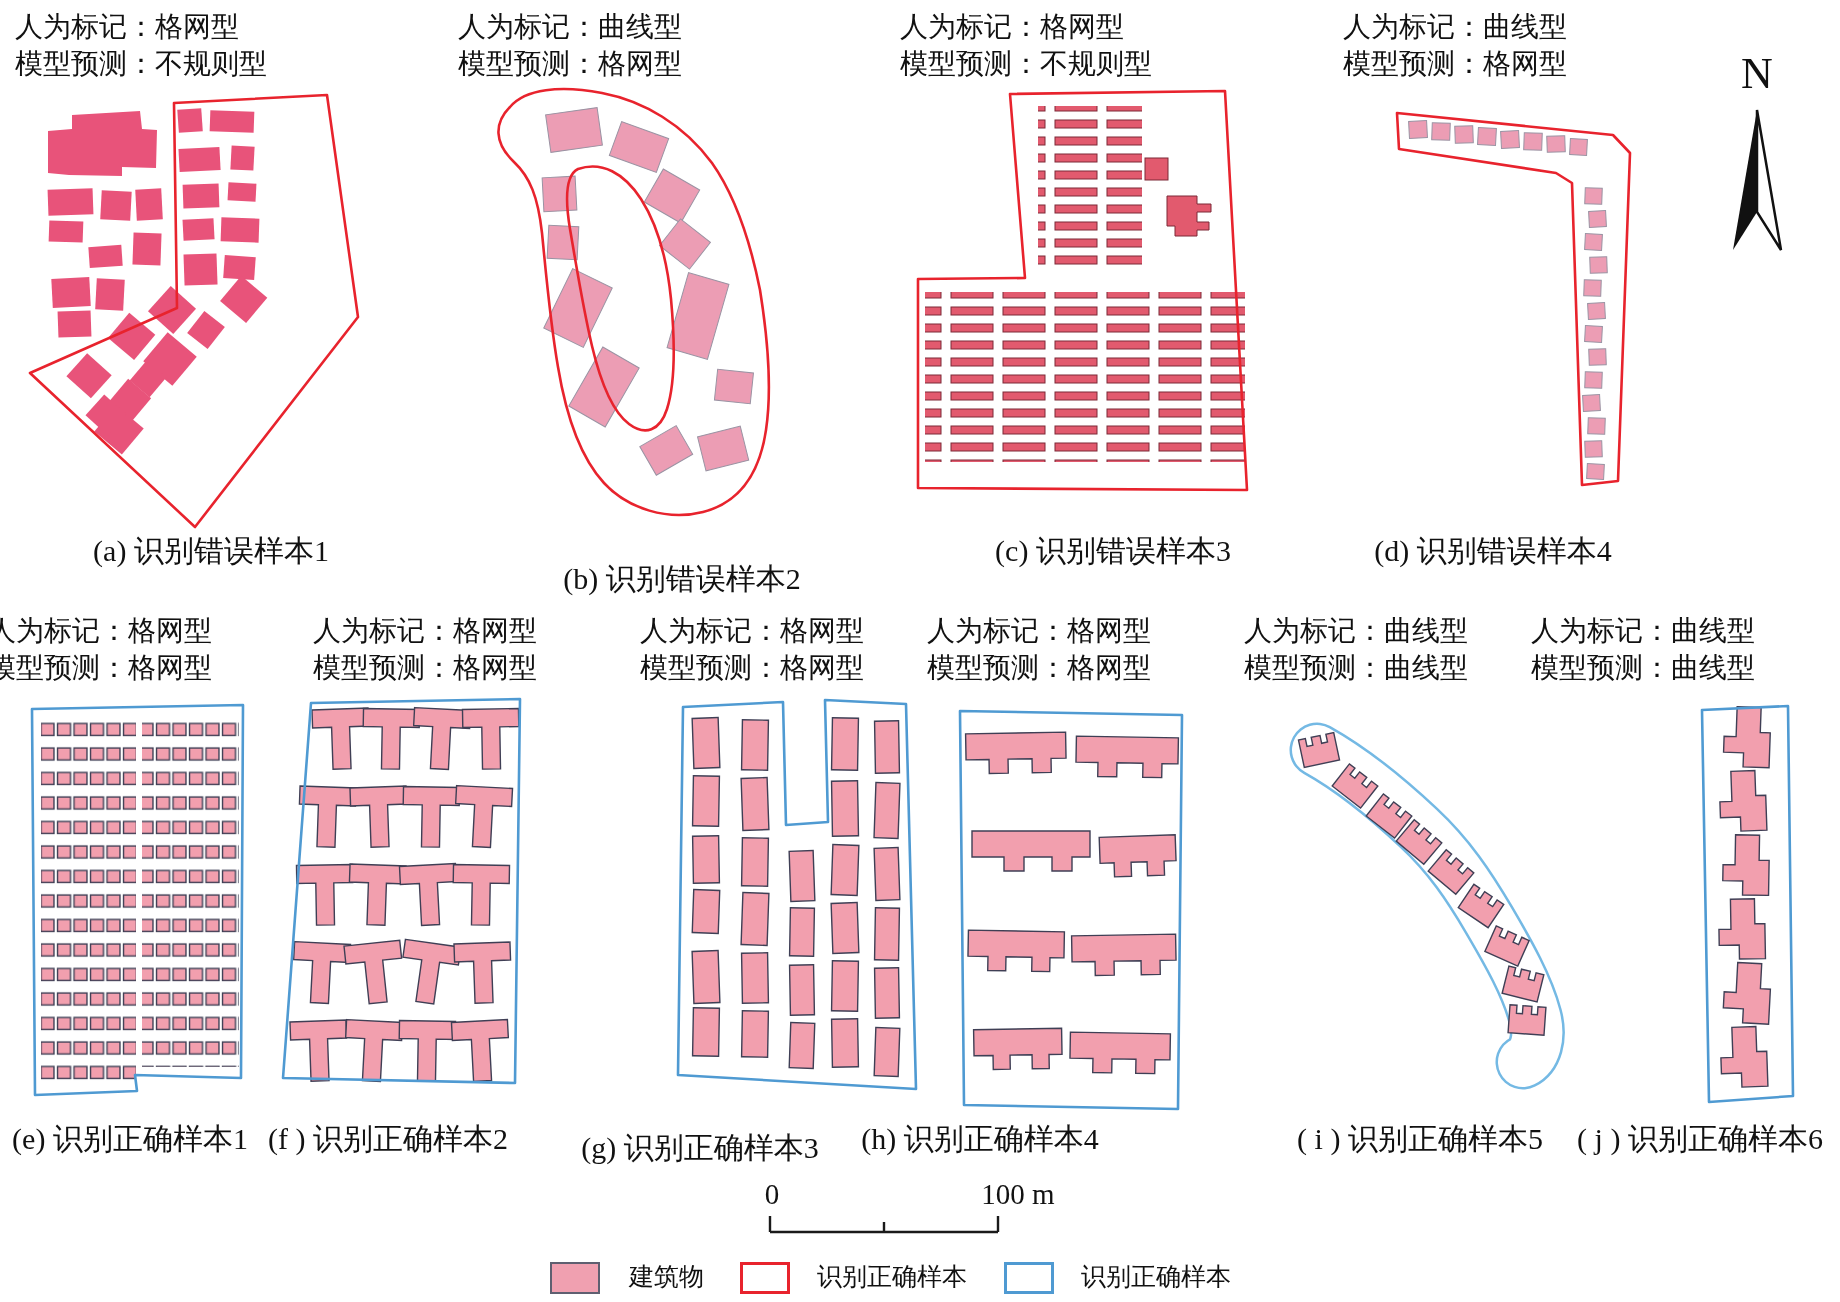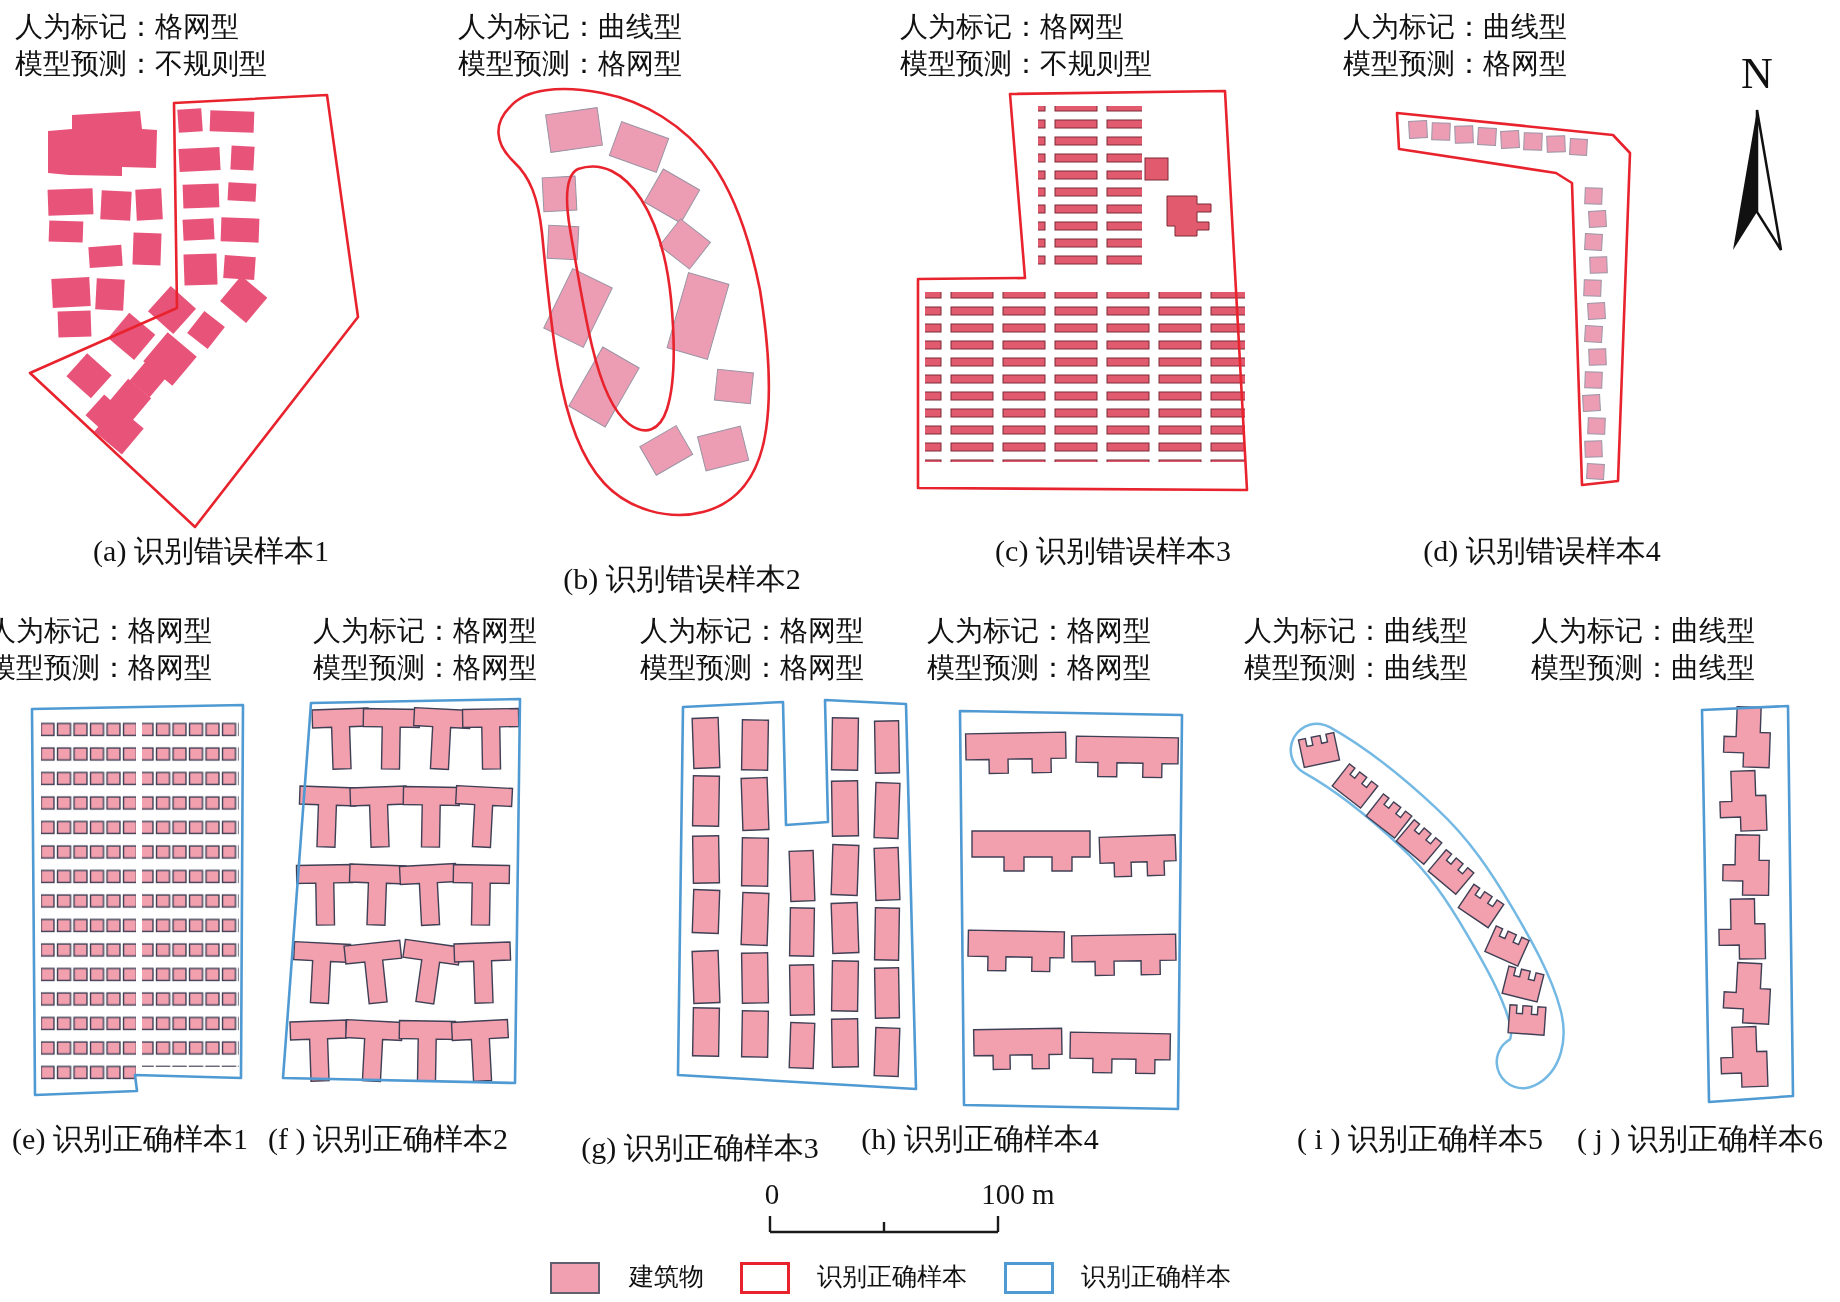--- a/index.html
+++ b/index.html
@@ -143,21 +143,21 @@
     <rect x="203" y="335" width="17" height="16" transform="rotate(2 211 343)"></rect>
     <rect x="200" y="358" width="17" height="16" transform="rotate(-2 208 366)"></rect>
     <rect x="202" y="381" width="17" height="15" transform="rotate(3 210 388)"></rect>
   </g>
   <path class="oerr" d="M12,30 L228,52 L245,70 L233,398 L197,402 L187,100 L171,90 L14,66 Z"></path>
 </svg>
 
 <div class="cap" style="left:21px;top:531px">(a) 识别错误样本1</div>
 <div class="cap" style="left:492px;top:559px">(b) 识别错误样本2</div>
 <div class="cap" style="left:923px;top:531px">(c) 识别错误样本3</div>
-<div class="cap" style="left:1352px;top:531px">(d) 识别错误样本4</div>
+<div class="cap" style="left:1303px;top:531px">(d) 识别错误样本4</div>
 
 <div class="hdr hdr2" style="left:-12px;top:612px">
   <div>人为标记：格网型</div>
   <div>模型预测：格网型</div>
 </div>
 <div class="hdr hdr2" style="left:313px;top:612px">
   <div>人为标记：格网型</div>
   <div>模型预测：格网型</div>
 </div>
 <div class="hdr hdr2" style="left:640px;top:612px">

